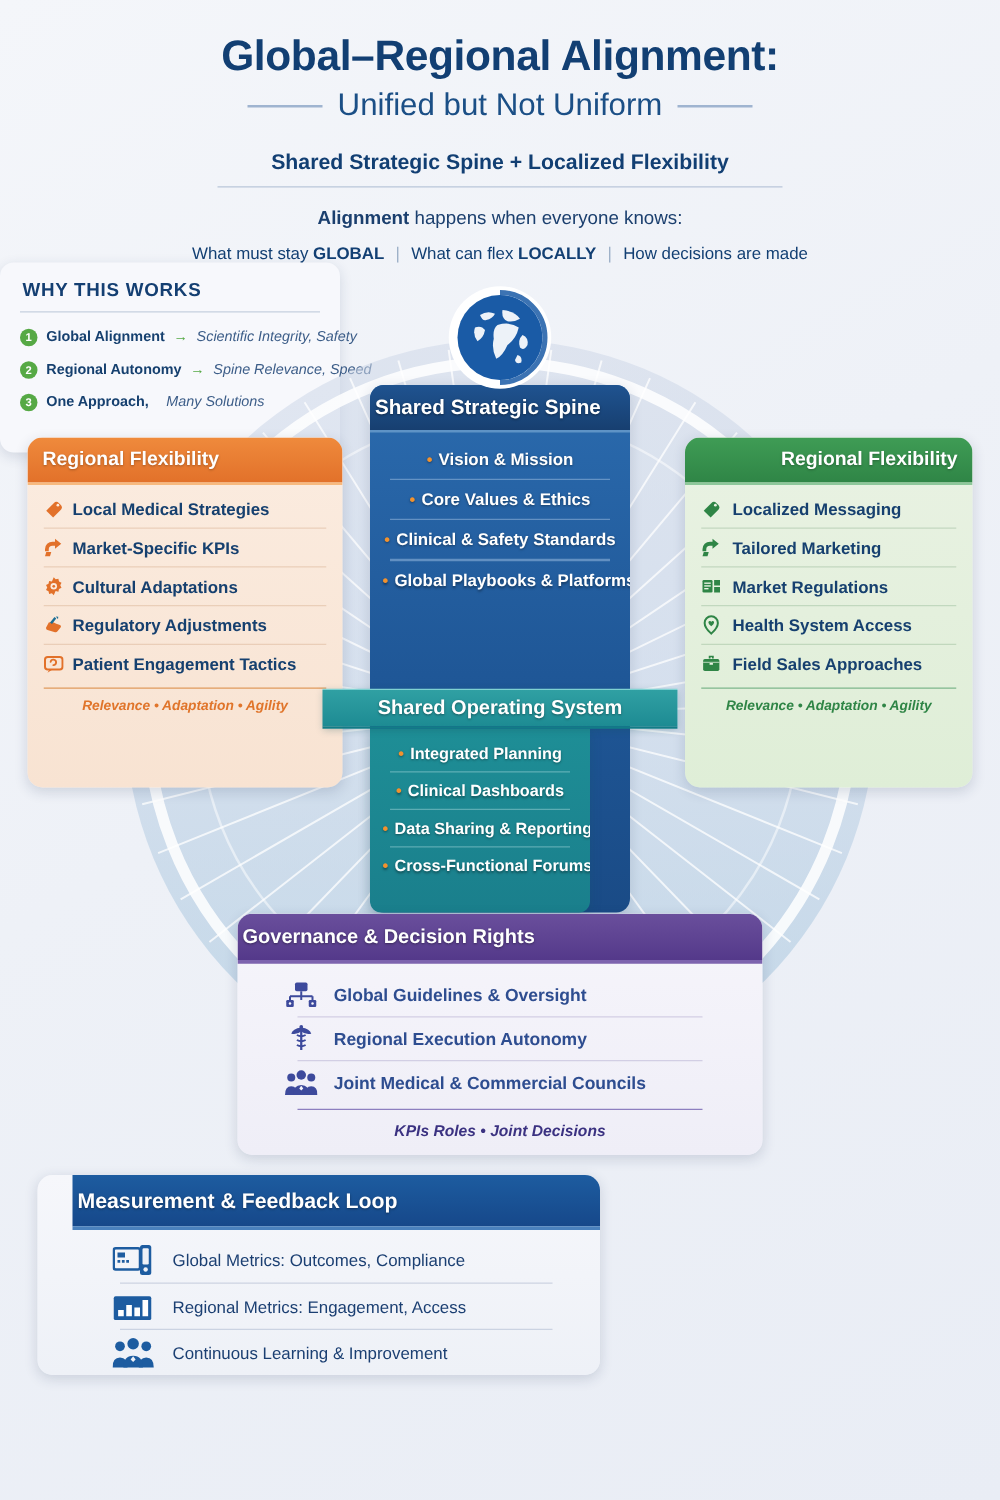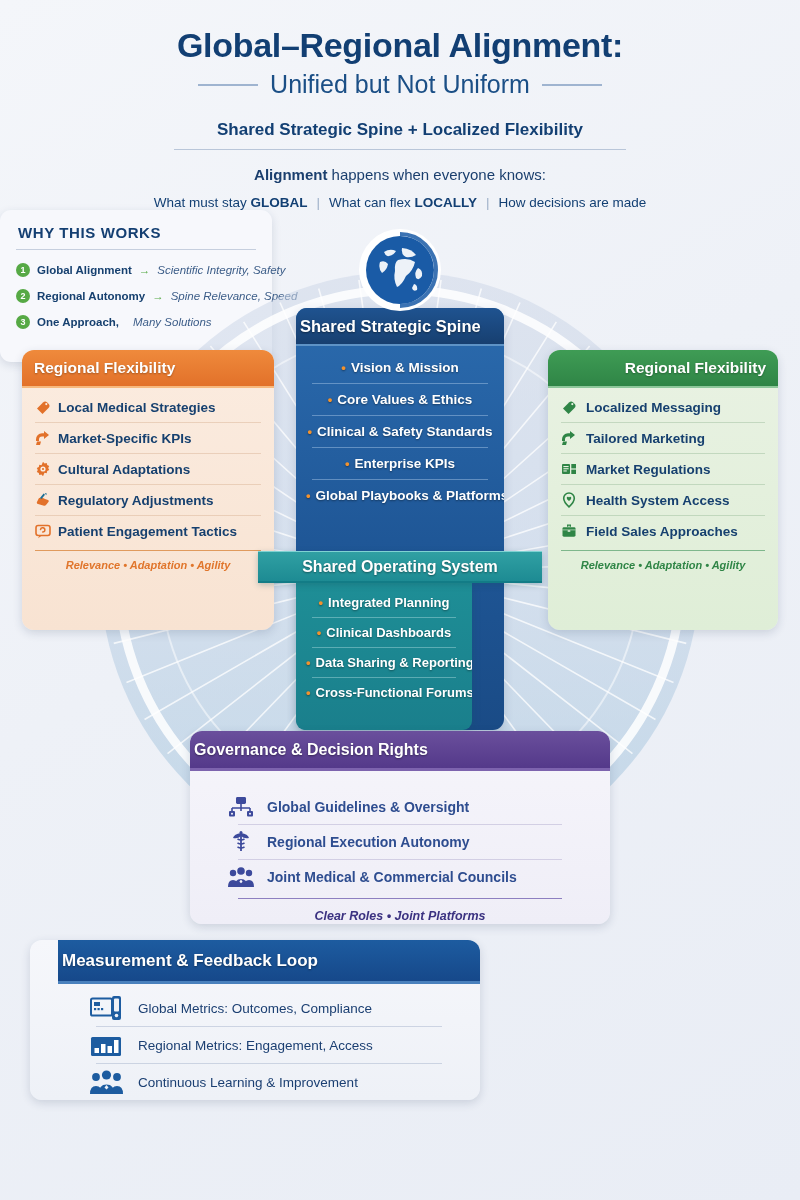--- a/index.html
+++ b/index.html
@@ -92,21 +92,21 @@
                padding:7px 2px; text-shadow:0 1px 2px rgba(0,0,0,.4); white-space:nowrap; }
   #os-box .it .dot{ color:#f2922e; margin-right:5px; }
   #os-box .row-line{ background:rgba(190,230,232,.40); }
 
   
   #gov{ left:190px; top:731px; width:420px; height:193px;
         background:linear-gradient(180deg,#f6f5fb 0%,#efeef7 100%); }
   #gov .card-head{ font-size:16px; padding:10px 4px 9px;
       background:linear-gradient(180deg,#6a4f9c 0%,#54398a 100%);
       border-bottom:3px solid #7d63ae; text-shadow:0 1px 2px rgba(0,0,0,.4); }
-  #gov .items{ padding:19px 38px 0; }
+  #gov .items{ padding:8px 38px 0; }
   #gov .it{ display:flex; align-items:center; gap:13px; padding:6px 0;
             color:#2e4d90; font-size:14px; font-weight:bold; }
   #gov .row-line{ background:rgba(130,120,175,.28); margin:0 10px; }
   #gov .foot-rule{ height:1px; background:#8d7fc0; margin:4px 10px 0; }
   #gov .foot{ text-align:center; color:#3b3281; font-size:12.5px;
               font-weight:bold; font-style:italic; padding:10px 0 0; }
 
   
   #meas{ left:30px; top:940px; width:450px; height:160px;
          background:linear-gradient(180deg,#f6f7fb 0%,#eef1f7 100%);padding-left:28px; }
@@ -235,21 +235,20 @@
 
 <div class="card" id="spine">
   <div class="card-head">Shared Strategic Spine</div>
   <div class="items">
     <div class="it"><span class="dot">•</span><span>Vision &amp; Mission</span></div>
     <div class="row-line"></div>
     <div class="it"><span class="dot">•</span><span>Core Values &amp; Ethics</span></div>
     <div class="row-line"></div>
     <div class="it"><span class="dot">•</span><span>Clinical &amp; Safety Standards</span></div>
     <div class="row-line"></div>
-    <div class="it"><span class="dot">•</span><span>Enterprise KPIs</span></div>
     <div class="row-line"></div>
     <div class="it"><span class="dot">•</span><span>Global Playbooks &amp; Platforms</span></div>
   </div>
 </div>
 
 <div class="card" id="left-panel">
   <div class="card-head">Regional Flexibility</div>
   <div class="items">
 
     <div class="it">
@@ -413,21 +412,21 @@
         <circle cx="21" cy="7" r="3.2" fill="#3d4a9c"></circle>
         <path d="M16 21 q0 -7 5 -7 q5 0 5 7z" fill="#3d4a9c"></path>
         <circle cx="13" cy="5" r="3.8" fill="#3d4a9c"></circle>
         <path d="M6.6 21 q0 -8 6.4 -8 q6.4 0 6.4 8z" fill="#3d4a9c"></path>
         <path d="M13 13.5 l1.6 2.2 -1.6 1.6 -1.6 -1.6z" fill="#f6f5fb"></path>
       </svg>
       <span>Joint Medical &amp; Commercial Councils</span>
     </div>
 
     <div class="foot-rule"></div>
-    <div class="foot">Clear Roles • Joint Platforms</div>
+    <div class="foot">KPIs Roles • Joint Decisions</div>
   </div>
 </div>
 
 <div class="card" id="meas">
   <div class="card-head">Measurement &amp; Feedback Loop</div>
   <div class="items">
 
     <div class="it">
       <svg width="34" height="26" viewBox="0 0 34 26">
         <rect x="1" y="3.5" width="21" height="17" rx="1.6" fill="none" stroke="#1d5ca0" stroke-width="2"></rect>

